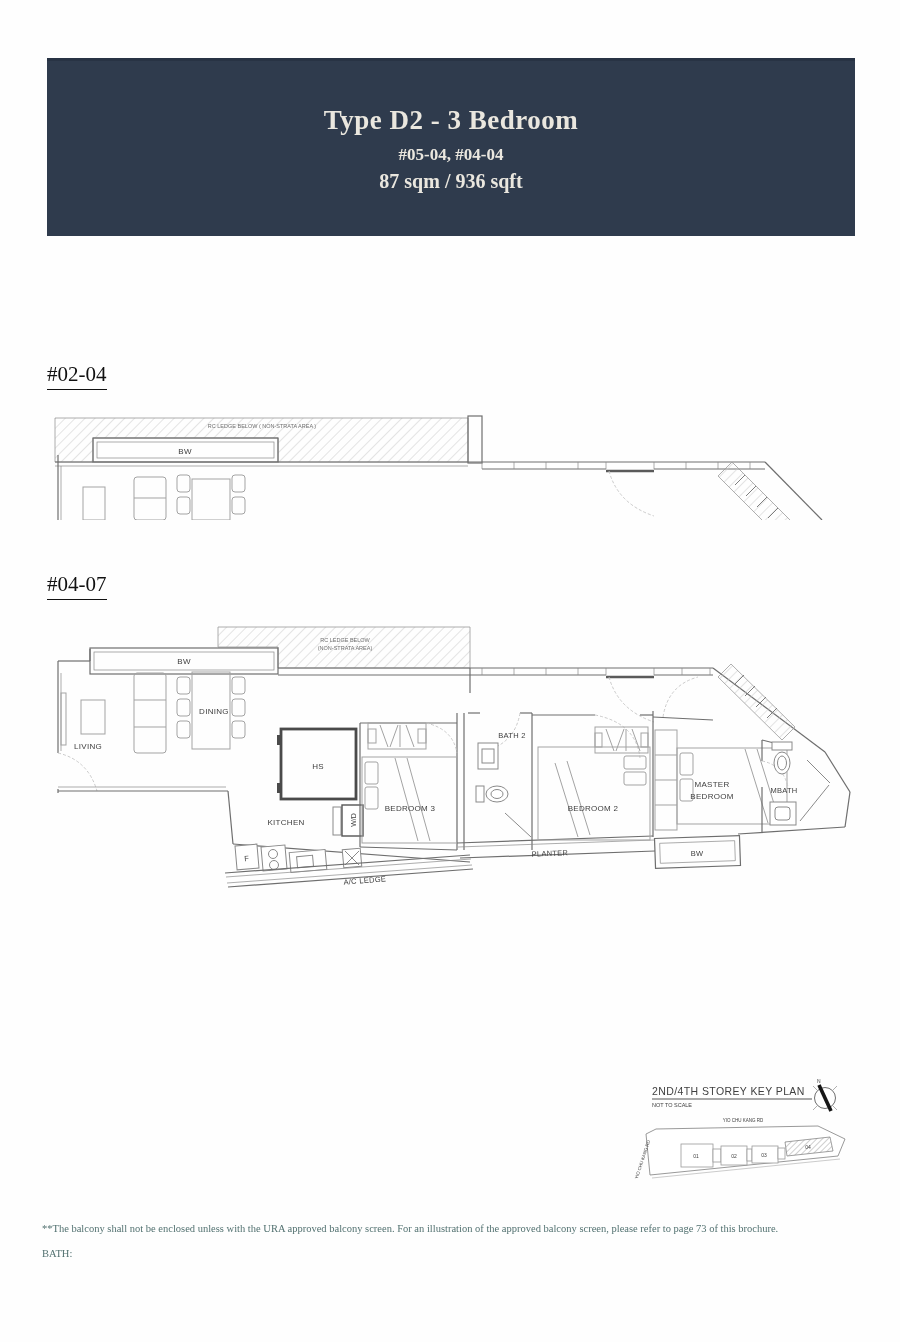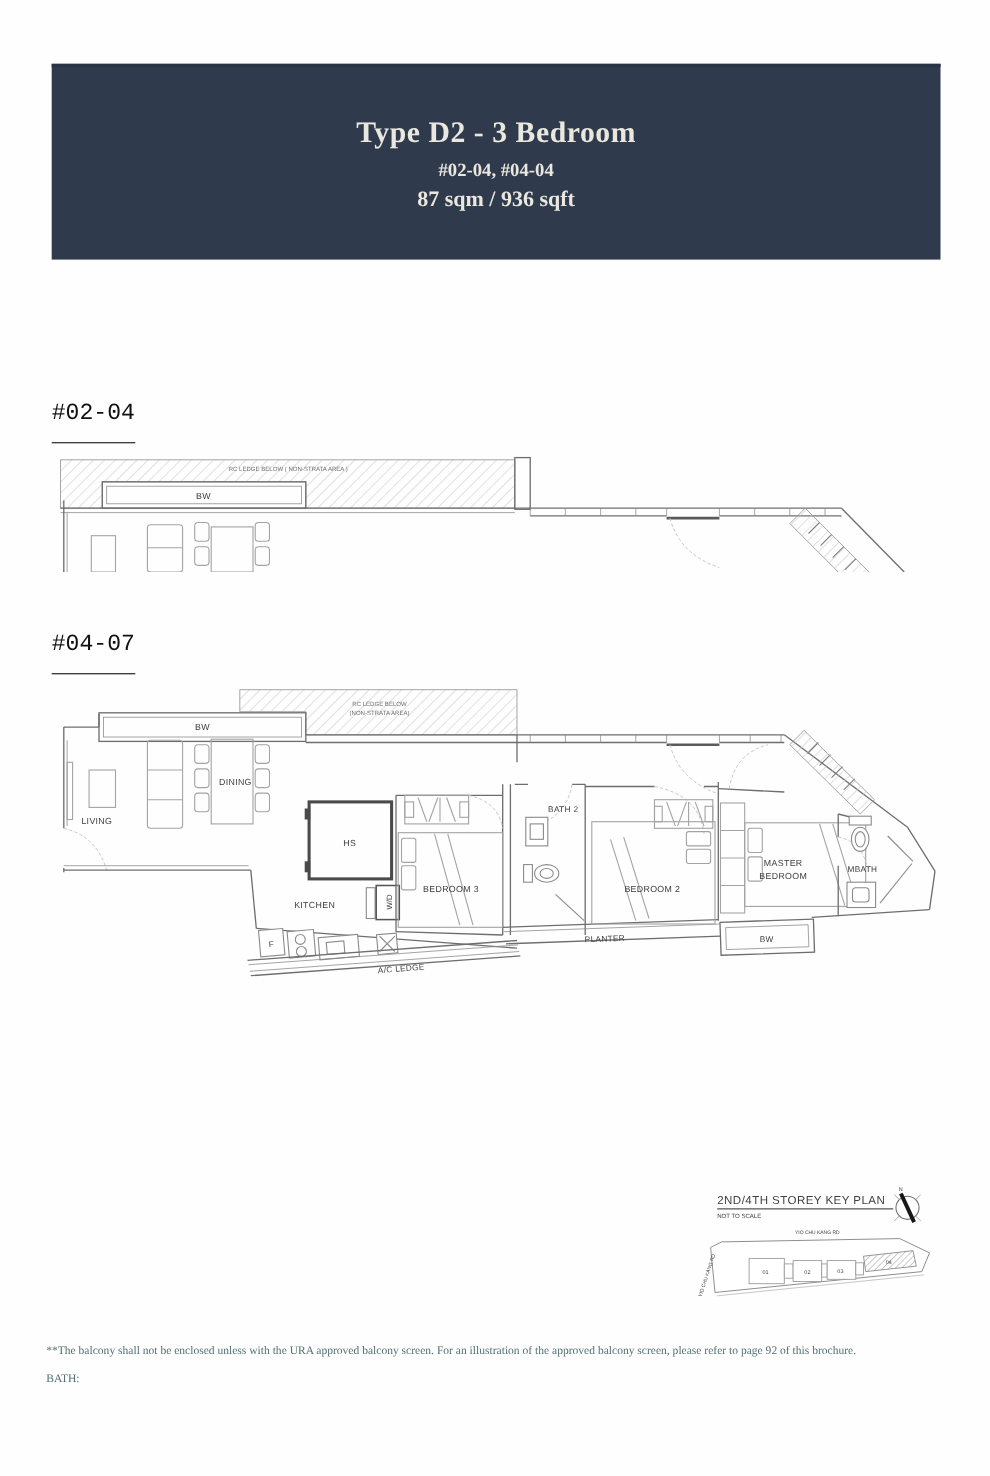--- a/index.html
+++ b/index.html
@@ -4,21 +4,21 @@
 <style>
   html,body{margin:0;padding:0;background:#fff;}
   .page{position:relative;width:900px;height:1342px;background:#fefefe;overflow:hidden;
         font-family:"Liberation Serif",serif;}
   .hdr{position:absolute;left:47px;top:58px;width:808px;height:175px;
        background:#2f3b4d;border-top:3px solid #283344;color:#eae7df;text-align:center;font-weight:bold;}
   .hdr .t1{margin-top:44px;font-size:27px;letter-spacing:.5px;}
   .hdr .t2{margin-top:9px;font-size:17px;}
   .hdr .t3{margin-top:5px;font-size:20px;}
   .seclabel{position:absolute;left:47px;font-size:21px;color:#111;}
-  .seclabel span{border-bottom:1.5px solid #111;padding-bottom:14px;font-family:Liberation Mono, monospace;}
+  .seclabel span{border-bottom:1.5px solid #111;padding-bottom:3px;}
   .plan{position:absolute;}
   svg{overflow:hidden;display:block;}
   svg text{font-family:"Liberation Sans",sans-serif;fill:#3d3d3d;}
   .wall{stroke:#6e6e6e;stroke-width:1.2;fill:none;}
   .wallthin{stroke:#8a8a8a;stroke-width:.7;fill:none;}
   .thick{stroke:#4a4a4a;stroke-width:2.8;fill:none;}
   .furn{stroke:#a3a3a3;stroke-width:1;fill:none;}
   .fix{stroke:#8a8a8a;stroke-width:1;fill:#fff;}
   .arc{stroke:#c4c4c4;stroke-width:.9;fill:none;stroke-dasharray:3 2;}
   .hpoly{stroke:#9a9a9a;stroke-width:.8;}
@@ -28,21 +28,21 @@
   .foot{position:absolute;left:42px;color:#527170;font-size:10.5px;line-height:14px;}
   .kp-title{font-size:10.5px;letter-spacing:.4px;fill:#3f3f3f;}
 </style>
 </head>
 <body>
 
 <div class="page">
 
   <div class="hdr" style="background-color: rgb(47, 59, 77);">
     <div class="t1">Type D2 - 3 Bedroom</div>
-    <div class="t2">#02-04, #04-04</div>
+    <div class="t2">#05-04, #04-04</div>
     <div class="t3">87 sqm / 936 sqft</div>
   </div>
 
   <div class="seclabel" style="top:362px;">
     <span>#02-04</span>
   </div>
 
   <div class="plan" style="left:50px;top:413px;">
     <svg width="810" height="107" viewBox="0 0 810 107">
       <defs>
@@ -375,15 +375,15 @@
           <text x="104" y="82">02</text>
           <text x="134" y="81">03</text>
           <text x="178" y="73">04</text>
         </g>
         <text font-size="4.5" fill="#9a9a9a" x="113" y="46" text-anchor="middle">YIO CHU KANG RD</text>
         <text font-size="4.5" fill="#9a9a9a" x="14" y="84" transform="rotate(-72 14 84)" text-anchor="middle">YIO CHU KANG RD</text>
       </g>
     </svg>
   </div>
 
-  <div class="foot" style="top: 1222px; width: 820px; color: rgb(82, 113, 112);">**The balcony shall not be enclosed unless with the URA approved balcony screen. For an illustration of the approved balcony screen, please refer to page 92 of this brochure.</div>
+  <div class="foot" style="top: 1222px; width: 820px; color: rgb(82, 113, 112);">**The balcony shall not be enclosed unless with the URA approved balcony screen. For an illustration of the approved balcony screen, please refer to page 73 of this brochure.</div>
   <div class="foot" style="top: 1247px; color: rgb(82, 113, 112);">BATH:</div>
 </div>
 
 </body></html>

